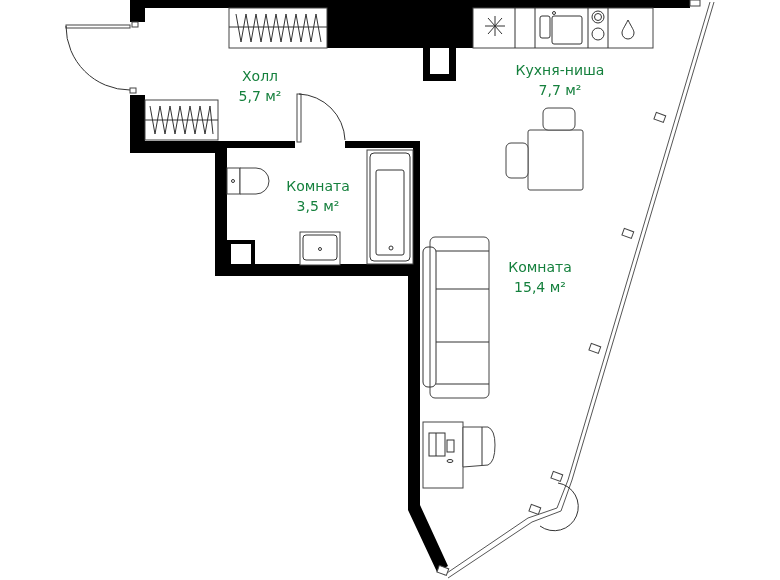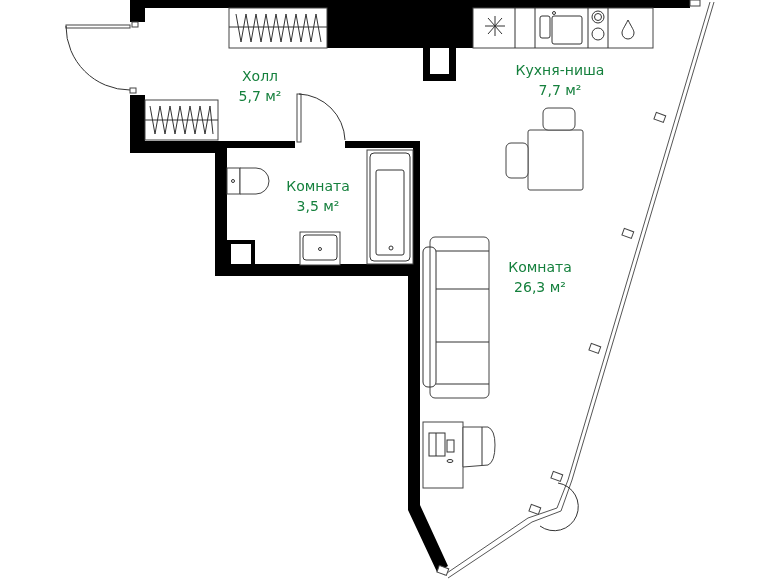--- a/index.html
+++ b/index.html
@@ -163,14 +163,14 @@
 <div class="label" style="left:505px; top:60px; width:110px;">
   <span class="name">Кухня-ниша</span>
   <span class="area">7,7 м²</span>
 </div>
 <div class="label" style="left:278px; top:176px; width:80px;">
   <span class="name">Комната</span>
   <span class="area">3,5 м²</span>
 </div>
 <div class="label" style="left:500px; top:257px; width:80px;">
   <span class="name">Комната</span>
-  <span class="area">26,3 м²</span>
+  <span class="area">15,4 м²</span>
 </div>
 
 </body></html>

